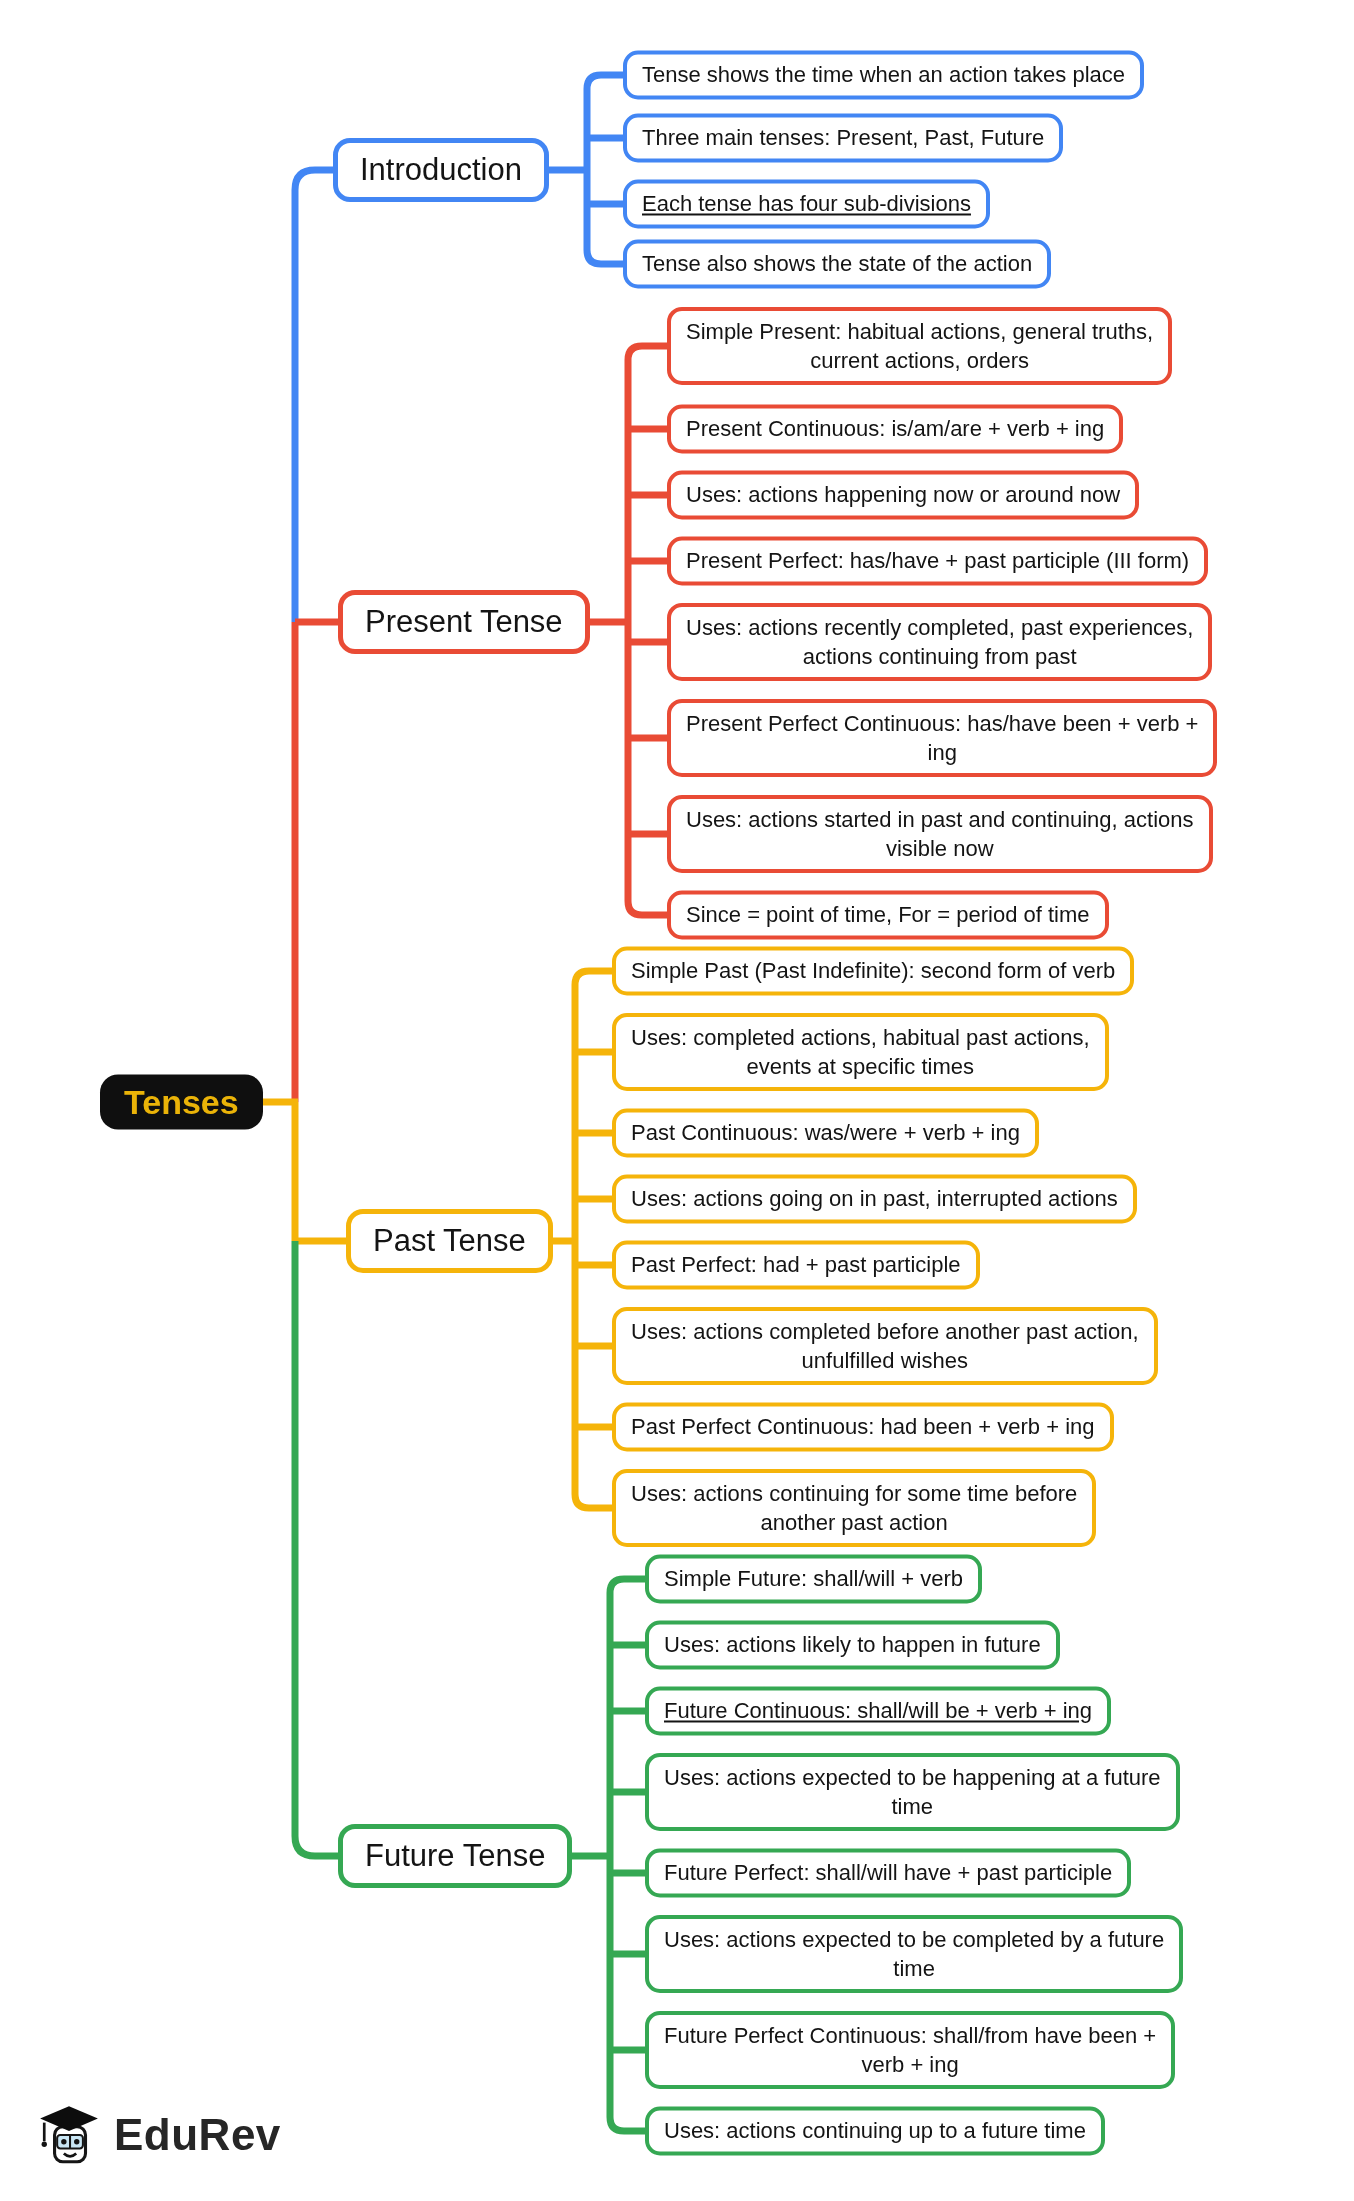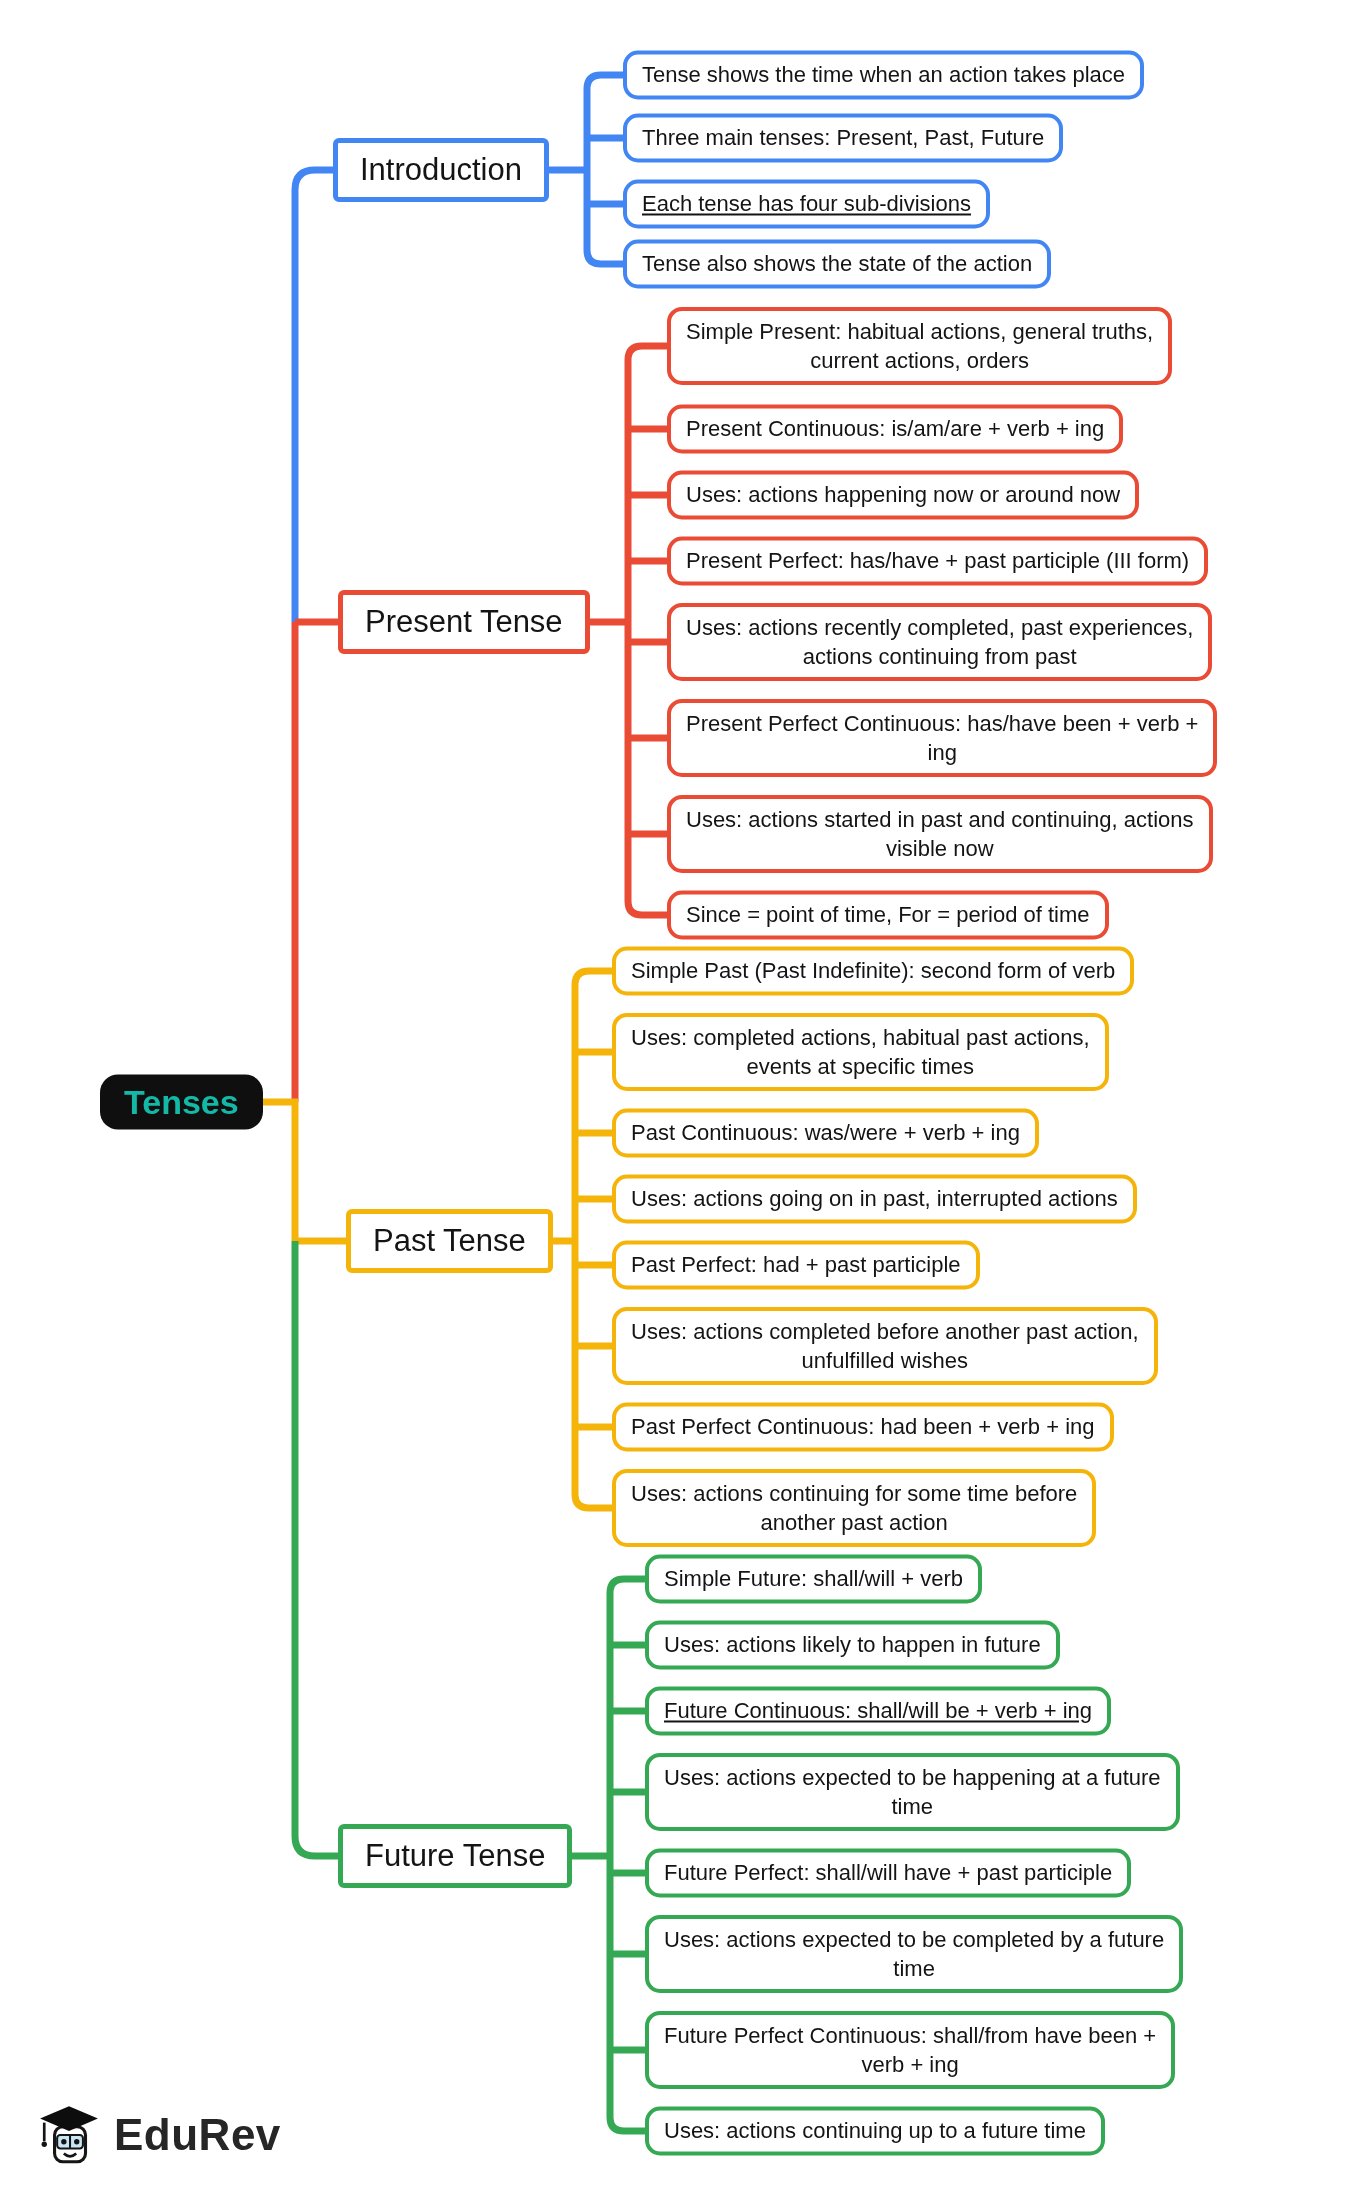--- a/index.html
+++ b/index.html
@@ -26,25 +26,25 @@
     border:4px solid #000;
     border-radius:15px;
     white-space:pre-line;
     text-align:center;
     max-width:620px;
   }
   .parent{
     font-size:31px;
     padding:9px 22px;
     border:5px solid #000;
-    border-radius:6px;
+    border-radius:17px;
   }
   .root{
     background:#0f0f0f;
-    color:#14b8a6;
+    color:#eab308;
     font-weight:bold;
     font-size:34px;
     padding:8px 24px;
     border-radius:18px;
   }
   .b-blue{border-color:#4286F4;}
   .b-red{border-color:#E94B35;}
   .b-yellow{border-color:#F5B40A;}
   .b-green{border-color:#35A853;}
   #logo{

